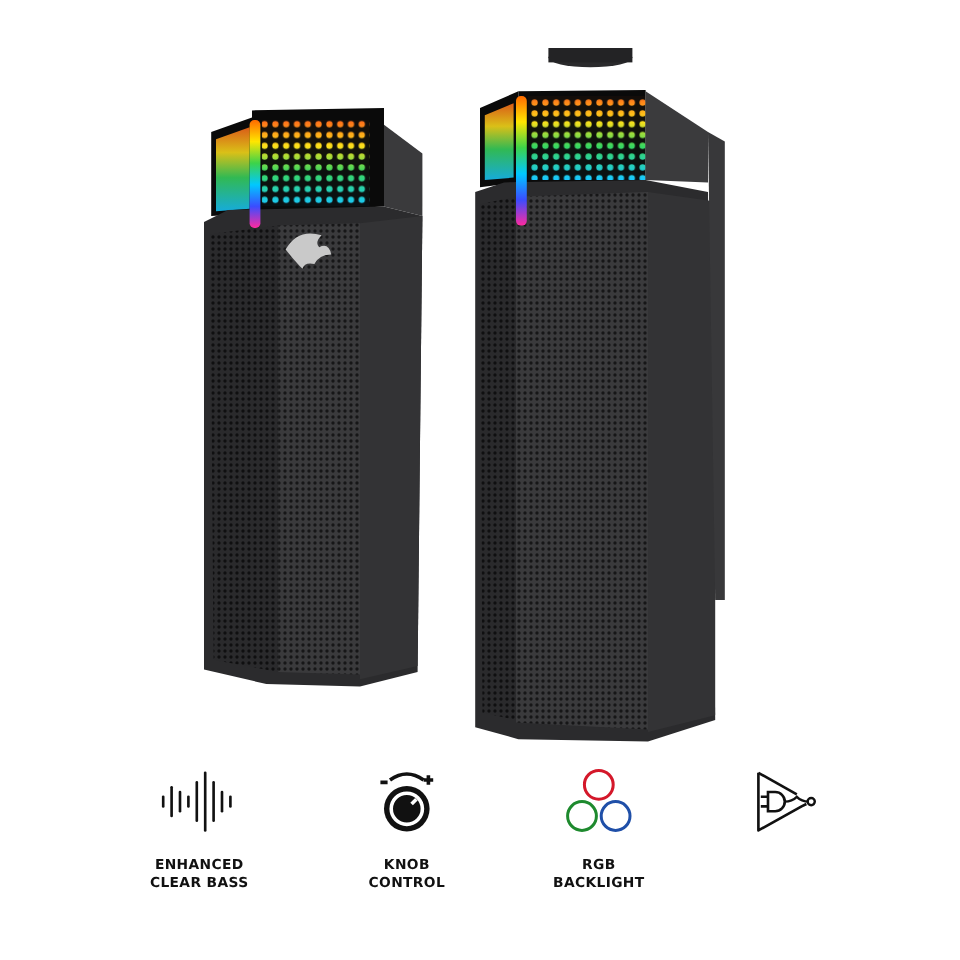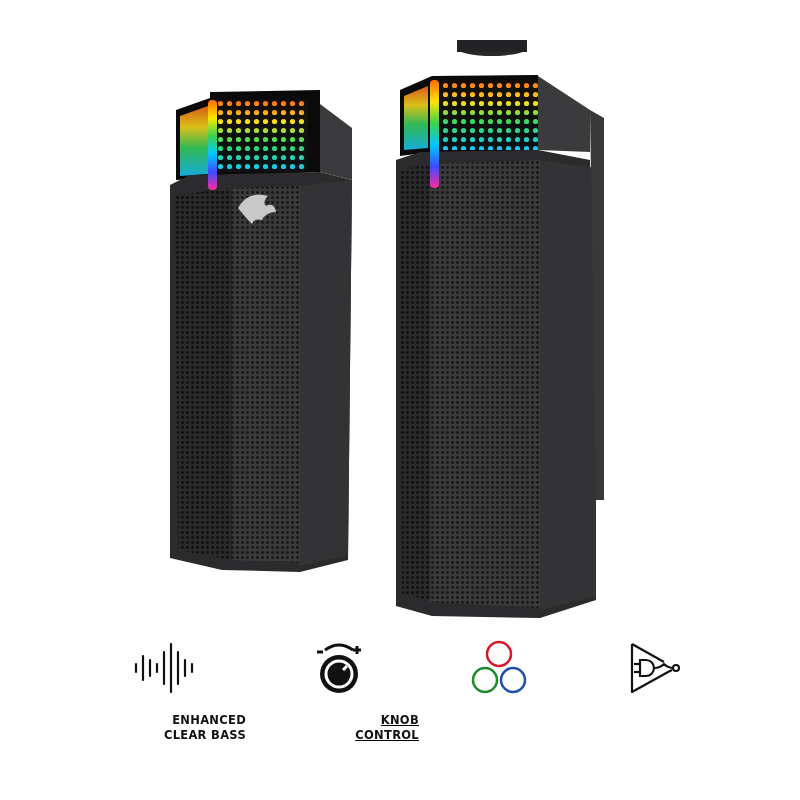--- a/index.html
+++ b/index.html
@@ -1,20 +1,20 @@
 <!DOCTYPE html>
 <html><head>
 <meta charset="utf-8">
 <style>
   html,body{margin:0;padding:0;background:#fff;}
   body{width:800px;height:800px;position:relative;overflow:hidden;font-family:"DejaVu Sans",sans-serif;}
   .stage{position:absolute;left:0;top:0;width:800px;height:620px;}
   .feat{position:absolute;top:630px;width:160px;text-align:center;}
   .feat .ic{height:75px;display:flex;align-items:center;justify-content:center;}
-  .feat .lbl{margin-top:8px;font-size:11.5px;font-weight:bold;letter-spacing:0.3px;color:#111;line-height:15px;text-transform:uppercase;text-align:right;}
+  .feat .lbl{margin-top:8px;font-size:11.5px;font-weight:bold;letter-spacing:0.3px;color:#111;line-height:15px;text-transform:uppercase;}
 </style>
 </head>
 <body>
 
 <svg class="stage" viewBox="0 0 800 620" width="800" height="620">
   <defs>
     <pattern id="mesh" width="5" height="5" patternUnits="userSpaceOnUse">
       <rect width="5" height="5" fill="#3a3a3c"></rect>
       <circle cx="2.5" cy="2.5" r="1.4" fill="#161617"></circle>
     </pattern>
@@ -96,21 +96,21 @@
         <line x1="61" y1="26" x2="61" y2="34"></line>
       </g>
     </svg>
   </div>
   <div class="lbl">
       <div>ENHANCED</div>
       <div>CLEAR BASS</div>
     </div>
 </div>
 
-<div class="feat" style="left:259px;text-decoration:underline;">
+<div class="feat" style="left:259px;">
   <div class="ic">
     <svg width="60" height="60" viewBox="0 0 60 60">
       <path d="M16 12 q14 -10 28 0" stroke="#111" stroke-width="3" fill="none"></path>
       <line x1="8" y1="14" x2="14" y2="14" stroke="#111" stroke-width="3"></line>
       <line x1="44" y1="12" x2="52" y2="12" stroke="#111" stroke-width="3"></line>
       <line x1="48" y1="8" x2="48" y2="16" stroke="#111" stroke-width="3"></line>
       <circle cx="30" cy="36" r="19" fill="#111"></circle>
       <circle cx="30" cy="36" r="13" fill="none" stroke="#fff" stroke-width="3"></circle>
       <line x1="34" y1="32" x2="38" y2="28" stroke="#fff" stroke-width="3"></line>
     </svg>
@@ -122,20 +122,24 @@
 </div>
 
 <div class="feat" style="left:419px;">
   <div class="ic">
     <svg width="64" height="60" viewBox="0 0 64 60">
       <circle cx="32" cy="16" r="12" fill="none" stroke="#d4182a" stroke-width="2.5"></circle>
       <circle cx="18" cy="42" r="12" fill="none" stroke="#1e8a2e" stroke-width="2.5"></circle>
       <circle cx="46" cy="42" r="12" fill="none" stroke="#1f4fa8" stroke-width="2.5"></circle>
     </svg>
   </div>
+  <div class="lbl">
+      <div>RGB</div>
+      <div>BACKLIGHT</div>
+    </div>
 </div>
 
 <div class="feat" style="left:572px;">
   <div class="ic">
     <svg width="64" height="60" viewBox="0 0 64 60">
       <path d="M12 6 L12 54 L48 34 L52 32" stroke="#111" stroke-width="2.2" fill="none" stroke-linejoin="round"></path>
       <path d="M12 6 L44 24" stroke="#111" stroke-width="2.2" fill="none"></path>
       <path d="M20 22 h6 a8 8 0 0 1 0 16 h-6 z" stroke="#111" stroke-width="2.2" fill="none"></path>
       <line x1="14" y1="26" x2="20" y2="26" stroke="#111" stroke-width="2.2"></line>
       <line x1="14" y1="34" x2="20" y2="34" stroke="#111" stroke-width="2.2"></line>

